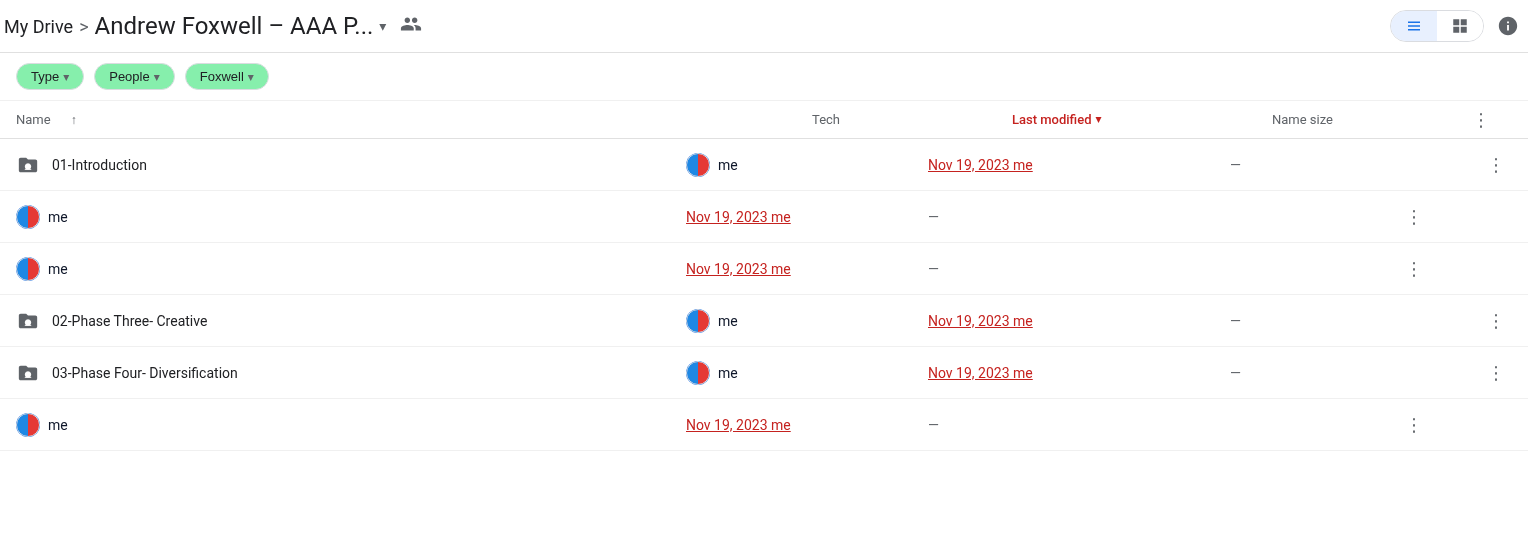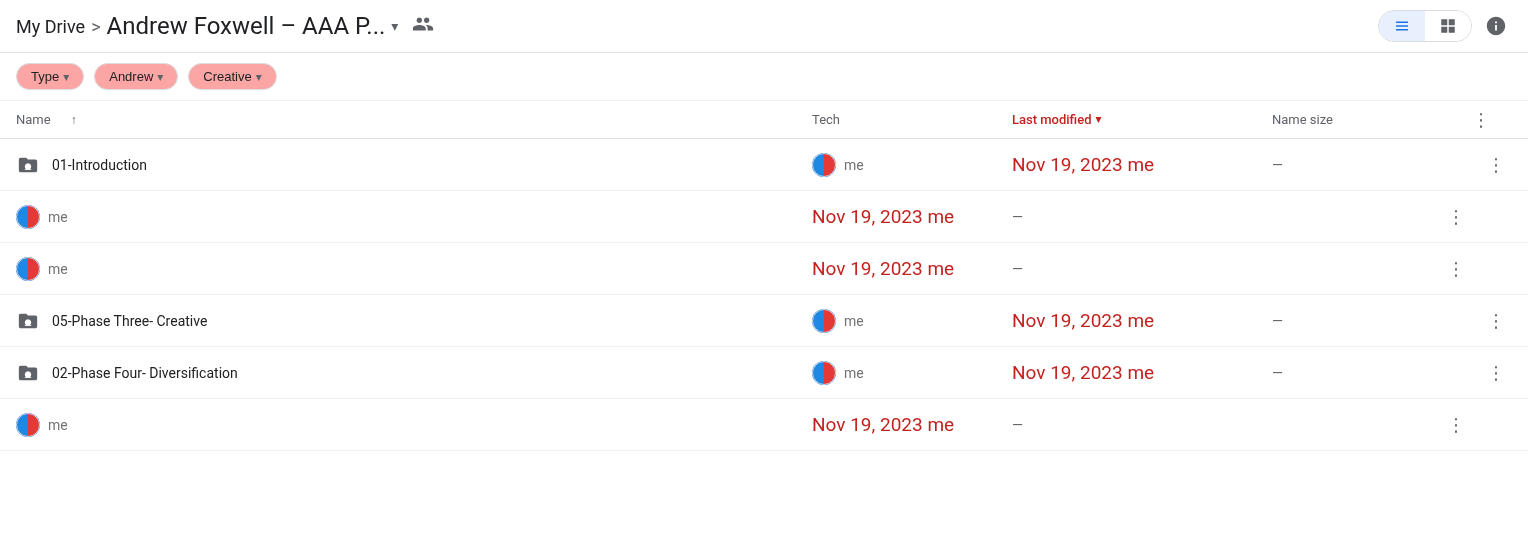--- a/index.html
+++ b/index.html
@@ -2,21 +2,21 @@
 <html><head>
   <meta charset="utf-8">
   <style>
     * { box-sizing: border-box; margin: 0; padding: 0; }
     body { font-family: 'Google Sans', Roboto, Arial, sans-serif; background: #fff; color: #202124; font-size: 14px; }
 
     
     .header {
       display: flex;
       align-items: center;
-      padding: 10px 16px;
+      padding: 10px 4px;
       border-bottom: 1px solid #e0e0e0;
       justify-content: space-between;
     }
     .breadcrumb {
       display: flex;
       align-items: center;
       gap: 6px;
       font-size: 18px;
       color: #5f6368;
     }
@@ -94,21 +94,21 @@
       border-bottom: 1px solid #f0f0f0;
     }
     .filter-btn {
       display: flex;
       align-items: center;
       gap: 4px;
       border: 1px solid #dadce0;
       border-radius: 20px;
       padding: 5px 14px;
       cursor: pointer;
-      background: #fca5a5;
+      background: #86efac;
       font-size: 13px;
       color: #202124;
     }
     .filter-btn .arrow {
       font-size: 12px;
       color: #5f6368;
     }
 
     
     .table-header {
@@ -140,20 +140,21 @@
 
     
     .table-row {
       display: grid;
       grid-template-columns: 1fr 200px 260px 200px 40px;
       padding: 0 16px;
       border-bottom: 1px solid #f0f0f0;
       align-items: center;
       min-height: 52px;
       cursor: pointer;
+      gap: 42px;
     }
     .cell-name {
       display: flex;
       align-items: center;
       gap: 12px;
       font-size: 14px;
       color: #202124;
     }
     .folder-icon {
       width: 24px;
@@ -167,21 +168,21 @@
     .folder-icon svg {
       width: 22px;
       height: 22px;
     }
 
     .cell-owner {
       display: flex;
       align-items: center;
       gap: 8px;
       font-size: 14px;
-      color: #737373;
+      color: #0f172a;
     }
     .avatar {
       width: 24px;
       height: 24px;
       border-radius: 50%;
       background: #1a73e8;
       display: flex;
       align-items: center;
       justify-content: center;
       font-size: 10px;
@@ -192,22 +193,23 @@
     
     .avatar-img {
       width: 24px;
       height: 24px;
       border-radius: 50%;
       background: conic-gradient(#e53935 0deg 180deg, #1e88e5 180deg 360deg);
       border: 1px solid #dadce0;
     }
 
     .cell-modified {
-      font-size: 19px;
+      font-size: 14px;
       color: #c5221f;
+      text-decoration: underline;
     }
     .cell-size {
       font-size: 14px;
       color: #5f6368;
     }
     .cell-more {
       display: flex;
       align-items: center;
       justify-content: flex-end;
     }
@@ -263,25 +265,25 @@
     </button>
   </div>
 </div>
 
 <div class="filter-bar">
   <button class="filter-btn">
     <span>Type</span>
     <span class="arrow">▾</span>
   </button>
   <button class="filter-btn">
-    <span>Andrew</span>
+    <span>People</span>
     <span class="arrow">▾</span>
   </button>
   <button class="filter-btn">
-    <span>Creative</span>
+    <span>Foxwell</span>
     <span class="arrow">▾</span>
   </button>
 </div>
 
 <div class="table-header">
   <div class="col-name">
     <span>Name</span>
     <span class="sort-arrow">↑</span>
   </div>
   <div>
@@ -351,21 +353,21 @@
   </div>
     <div class="table-row">
     <div class="cell-name">
       <div class="folder-icon">
         <svg viewBox="0 0 24 24" fill="#5f6368">
           <path d="M10 4H4c-1.1 0-2 .9-2 2v12c0 1.1.9 2 2 2h16c1.1 0 2-.9 2-2V8c0-1.1-.9-2-2-2h-8l-2-2z"></path>
           <circle cx="12" cy="14" r="3" fill="#fff" opacity="0.9"></circle>
           <path d="M12 12c-.83 0-1.5.67-1.5 1.5S11.17 15 12 15s1.5-.67 1.5-1.5S12.83 12 12 12zm0-2c-1.94 0-3.5 1.56-3.5 3.5 0 .97.39 1.84 1.02 2.48L8 17.5h8l-1.52-1.52c.63-.64 1.02-1.51 1.02-2.48C15.5 11.56 13.94 10 12 10z" fill="#fff" opacity="0.9"></path>
         </svg>
       </div>
-      <span>05-Phase Three- Creative</span>
+      <span>02-Phase Three- Creative</span>
     </div>
     <div class="cell-owner">
       <div class="avatar">
         <div class="avatar-img"></div>
       </div>
       <span>me</span>
     </div>
     <div class="cell-modified">Nov 19, 2023 me</div>
     <div class="cell-size">—</div>
     <div class="cell-more">
@@ -374,21 +376,21 @@
   </div>
     <div class="table-row">
     <div class="cell-name">
       <div class="folder-icon">
         <svg viewBox="0 0 24 24" fill="#5f6368">
           <path d="M10 4H4c-1.1 0-2 .9-2 2v12c0 1.1.9 2 2 2h16c1.1 0 2-.9 2-2V8c0-1.1-.9-2-2-2h-8l-2-2z"></path>
           <circle cx="12" cy="14" r="3" fill="#fff" opacity="0.9"></circle>
           <path d="M12 12c-.83 0-1.5.67-1.5 1.5S11.17 15 12 15s1.5-.67 1.5-1.5S12.83 12 12 12zm0-2c-1.94 0-3.5 1.56-3.5 3.5 0 .97.39 1.84 1.02 2.48L8 17.5h8l-1.52-1.52c.63-.64 1.02-1.51 1.02-2.48C15.5 11.56 13.94 10 12 10z" fill="#fff" opacity="0.9"></path>
         </svg>
       </div>
-      <span>02-Phase Four- Diversification</span>
+      <span>03-Phase Four- Diversification</span>
     </div>
     <div class="cell-owner">
       <div class="avatar">
         <div class="avatar-img"></div>
       </div>
       <span>me</span>
     </div>
     <div class="cell-modified">Nov 19, 2023 me</div>
     <div class="cell-size">—</div>
     <div class="cell-more">

